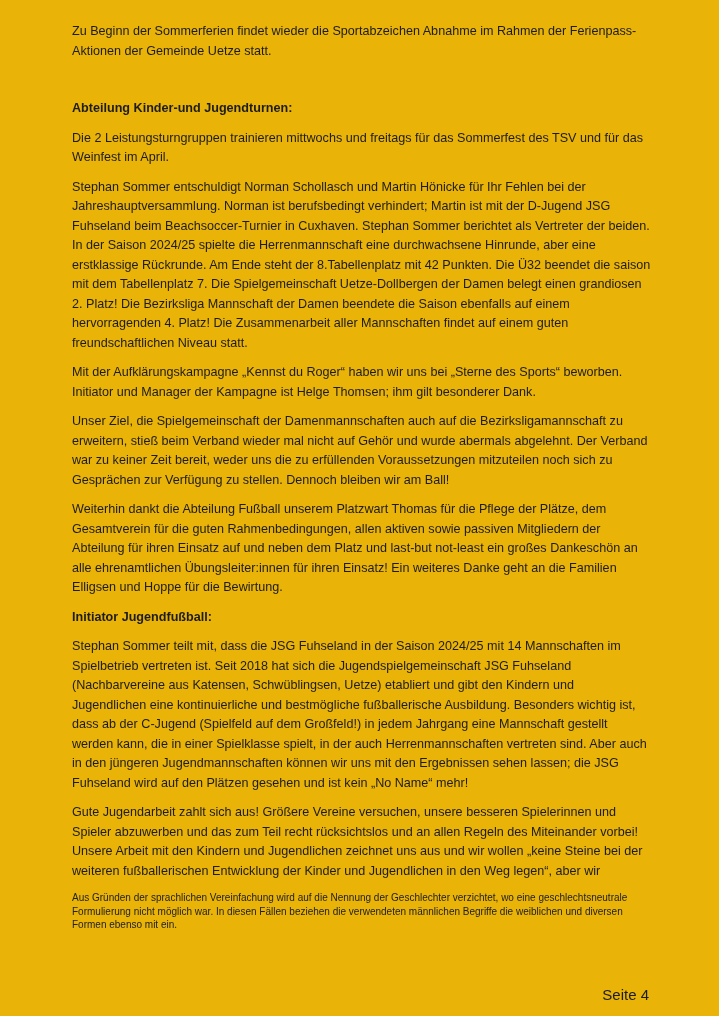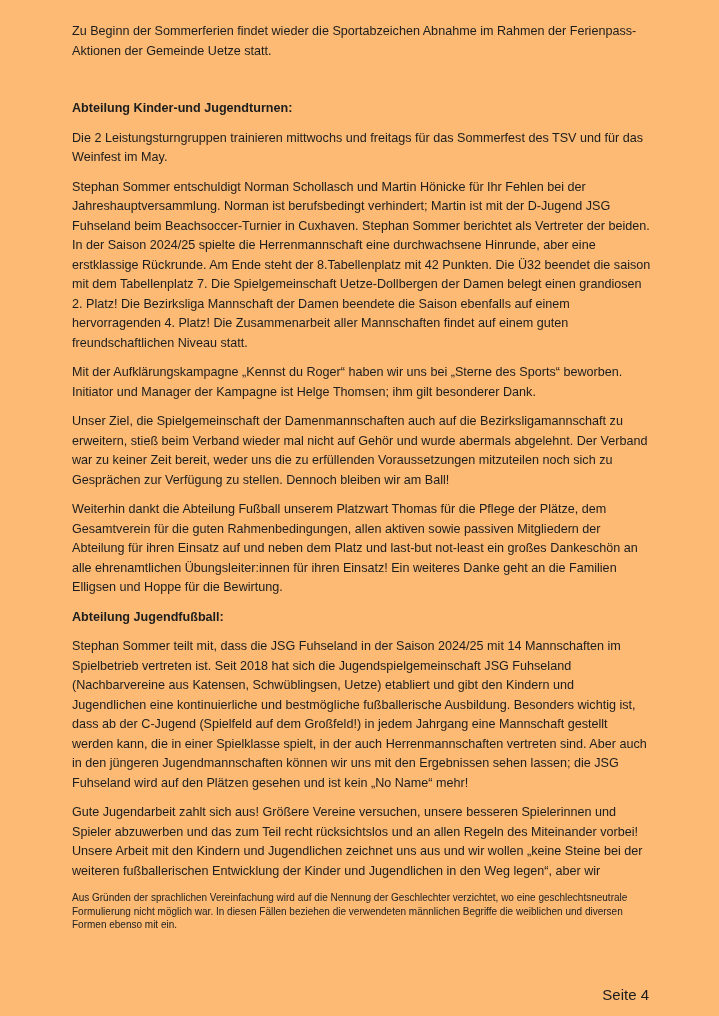--- a/index.html
+++ b/index.html
@@ -5,21 +5,21 @@
   html, body {
     margin: 0;
     padding: 0;
     background: #ffffff;
   }
   .page {
     position: relative;
     width: 719px;
     height: 1016px;
     box-sizing: border-box;
-    background: #fdba74;
+    background: #eab308;
     padding: 22px 68px 20px 72px;
     font-family: "Liberation Sans", sans-serif;
     font-size: 12.6px;
     line-height: 19.5px;
     color: #1c1c1c;
     overflow: hidden;
   }
   .para {
     margin: 0 0 10px 0;
     text-align: left;
@@ -48,32 +48,32 @@
 </head>
 <body>
 
 <div class="page">
 
   <p class="para">Zu Beginn der Sommerferien findet wieder die Sportabzeichen Abnahme im Rahmen der Ferienpass-Aktionen der Gemeinde Uetze statt.</p>
 
   <p class="heading gap-top">Abteilung Kinder-und Jugendturnen:</p>
 
 
-  <p class="para">Die 2 Leistungsturngruppen trainieren mittwochs und freitags für das Sommerfest des TSV und für das Weinfest im May.</p>
+  <p class="para">Die 2 Leistungsturngruppen trainieren mittwochs und freitags für das Sommerfest des TSV und für das Weinfest im April.</p>
 
 
   <p class="para">Stephan Sommer entschuldigt Norman Schollasch und Martin Hönicke für Ihr Fehlen bei der Jahreshauptversammlung. Norman ist berufsbedingt verhindert; Martin ist mit der D-Jugend JSG Fuhseland beim Beachsoccer-Turnier in Cuxhaven. Stephan Sommer berichtet als Vertreter der beiden. In der Saison 2024/25 spielte die Herrenmannschaft eine durchwachsene Hinrunde, aber eine erstklassige Rückrunde. Am Ende steht der 8.Tabellenplatz mit 42 Punkten. Die Ü32 beendet die saison mit dem Tabellenplatz 7. Die Spielgemeinschaft Uetze-Dollbergen der Damen belegt einen grandiosen 2. Platz! Die Bezirksliga Mannschaft der Damen beendete die Saison ebenfalls auf einem hervorragenden 4. Platz! Die Zusammenarbeit aller Mannschaften findet auf einem guten freundschaftlichen Niveau statt.</p>
 
   <p class="para">Mit der Aufklärungskampagne „Kennst du Roger“ haben wir uns bei „Sterne des Sports“ beworben. Initiator und Manager der Kampagne ist Helge Thomsen; ihm gilt besonderer Dank.</p>
 
   <p class="para">Unser Ziel, die Spielgemeinschaft der Damenmannschaften auch auf die Bezirksligamannschaft zu erweitern, stieß beim Verband wieder mal nicht auf Gehör und wurde abermals abgelehnt. Der Verband war zu keiner Zeit bereit, weder uns die zu erfüllenden Voraussetzungen mitzuteilen noch sich zu Gesprächen zur Verfügung zu stellen. Dennoch bleiben wir am Ball!</p>
 
   <p class="para">Weiterhin dankt die Abteilung Fußball unserem Platzwart Thomas für die Pflege der Plätze, dem Gesamtverein für die guten Rahmenbedingungen, allen aktiven sowie passiven Mitgliedern der Abteilung für ihren Einsatz auf und neben dem Platz und last-but not-least ein großes Dankeschön an alle ehrenamtlichen Übungsleiter:innen für ihren Einsatz! Ein weiteres Danke geht an die Familien Elligsen und Hoppe für die Bewirtung.</p>
 
-  <p class="heading">Abteilung Jugendfußball:</p>
+  <p class="heading">Initiator Jugendfußball:</p>
 
   <p class="para">Stephan Sommer teilt mit, dass die JSG Fuhseland in der Saison 2024/25 mit 14 Mannschaften im Spielbetrieb vertreten ist. Seit 2018 hat sich die Jugendspielgemeinschaft JSG Fuhseland (Nachbarvereine aus Katensen, Schwüblingsen, Uetze) etabliert und gibt den Kindern und Jugendlichen eine kontinuierliche und bestmögliche fußballerische Ausbildung. Besonders wichtig ist, dass ab der C-Jugend (Spielfeld auf dem Großfeld!) in jedem Jahrgang eine Mannschaft gestellt werden kann, die in einer Spielklasse spielt, in der auch Herrenmannschaften vertreten sind. Aber auch in den jüngeren Jugendmannschaften können wir uns mit den Ergebnissen sehen lassen; die JSG Fuhseland wird auf den Plätzen gesehen und ist kein „No Name“ mehr!</p>
 
   <p class="para">Gute Jugendarbeit zahlt sich aus! Größere Vereine versuchen, unsere besseren Spielerinnen und Spieler abzuwerben und das zum Teil recht rücksichtslos und an allen Regeln des Miteinander vorbei! Unsere Arbeit mit den Kindern und Jugendlichen zeichnet uns aus und wir wollen „keine Steine bei der weiteren fußballerischen Entwicklung der Kinder und Jugendlichen in den Weg legen“, aber wir</p>
 
   <p class="footnote">Aus Gründen der sprachlichen Vereinfachung wird auf die Nennung der Geschlechter verzichtet, wo eine geschlechtsneutrale Formulierung nicht möglich war. In diesen Fällen beziehen die verwendeten männlichen Begriffe die weiblichen und diversen Formen ebenso mit ein.</p>
 
   <div class="page-number">Seite 4</div>
 
 </div>

